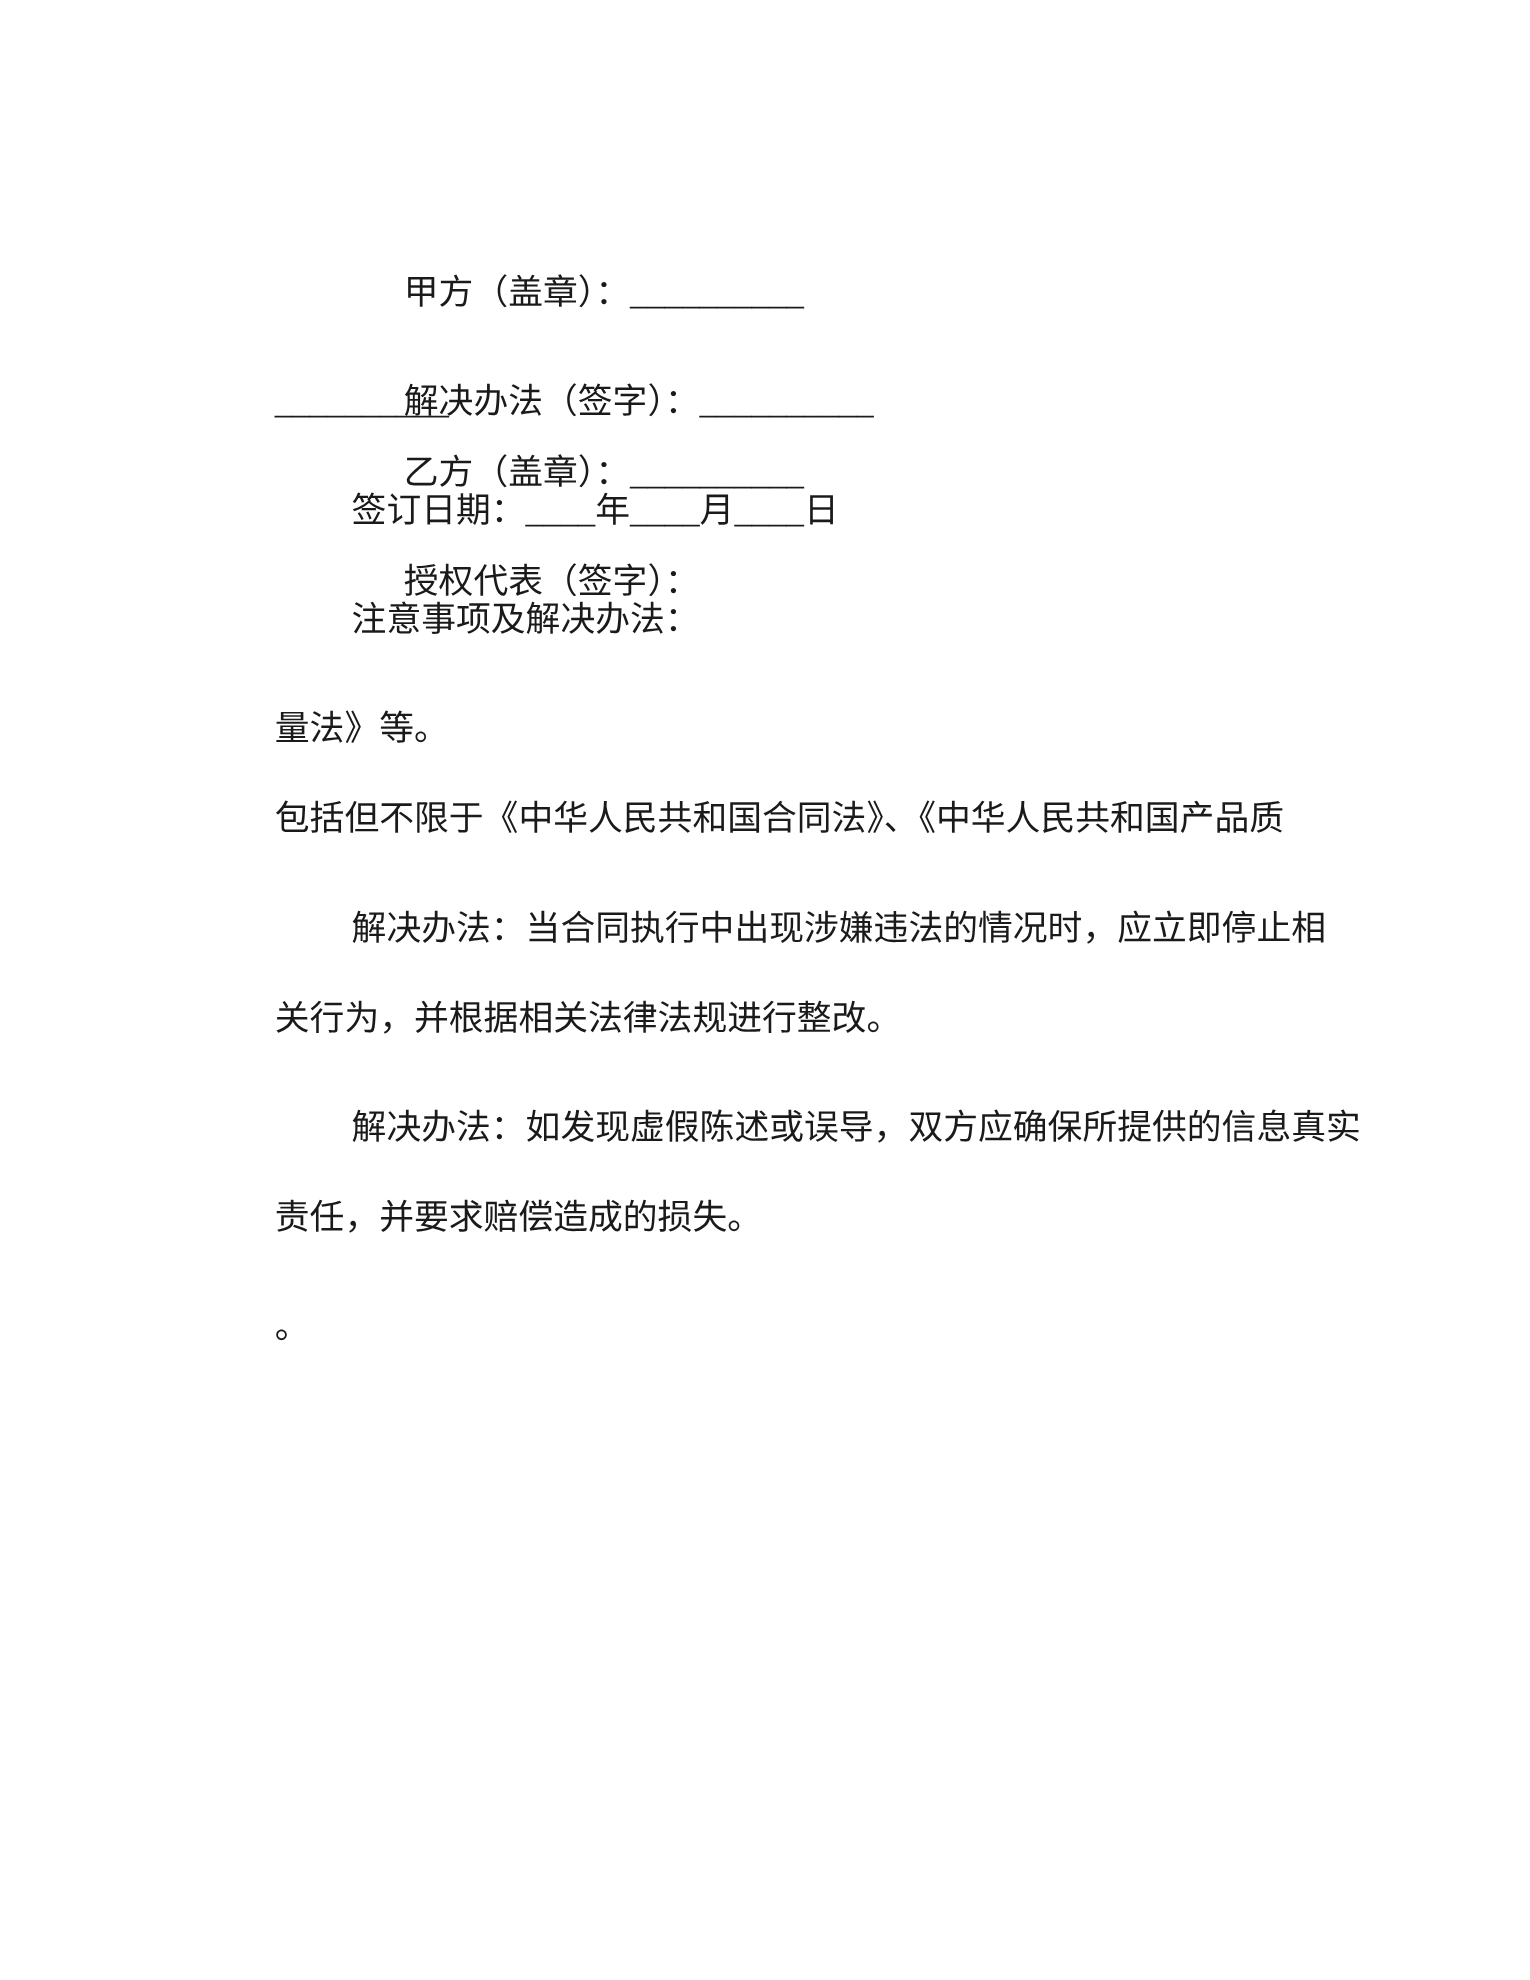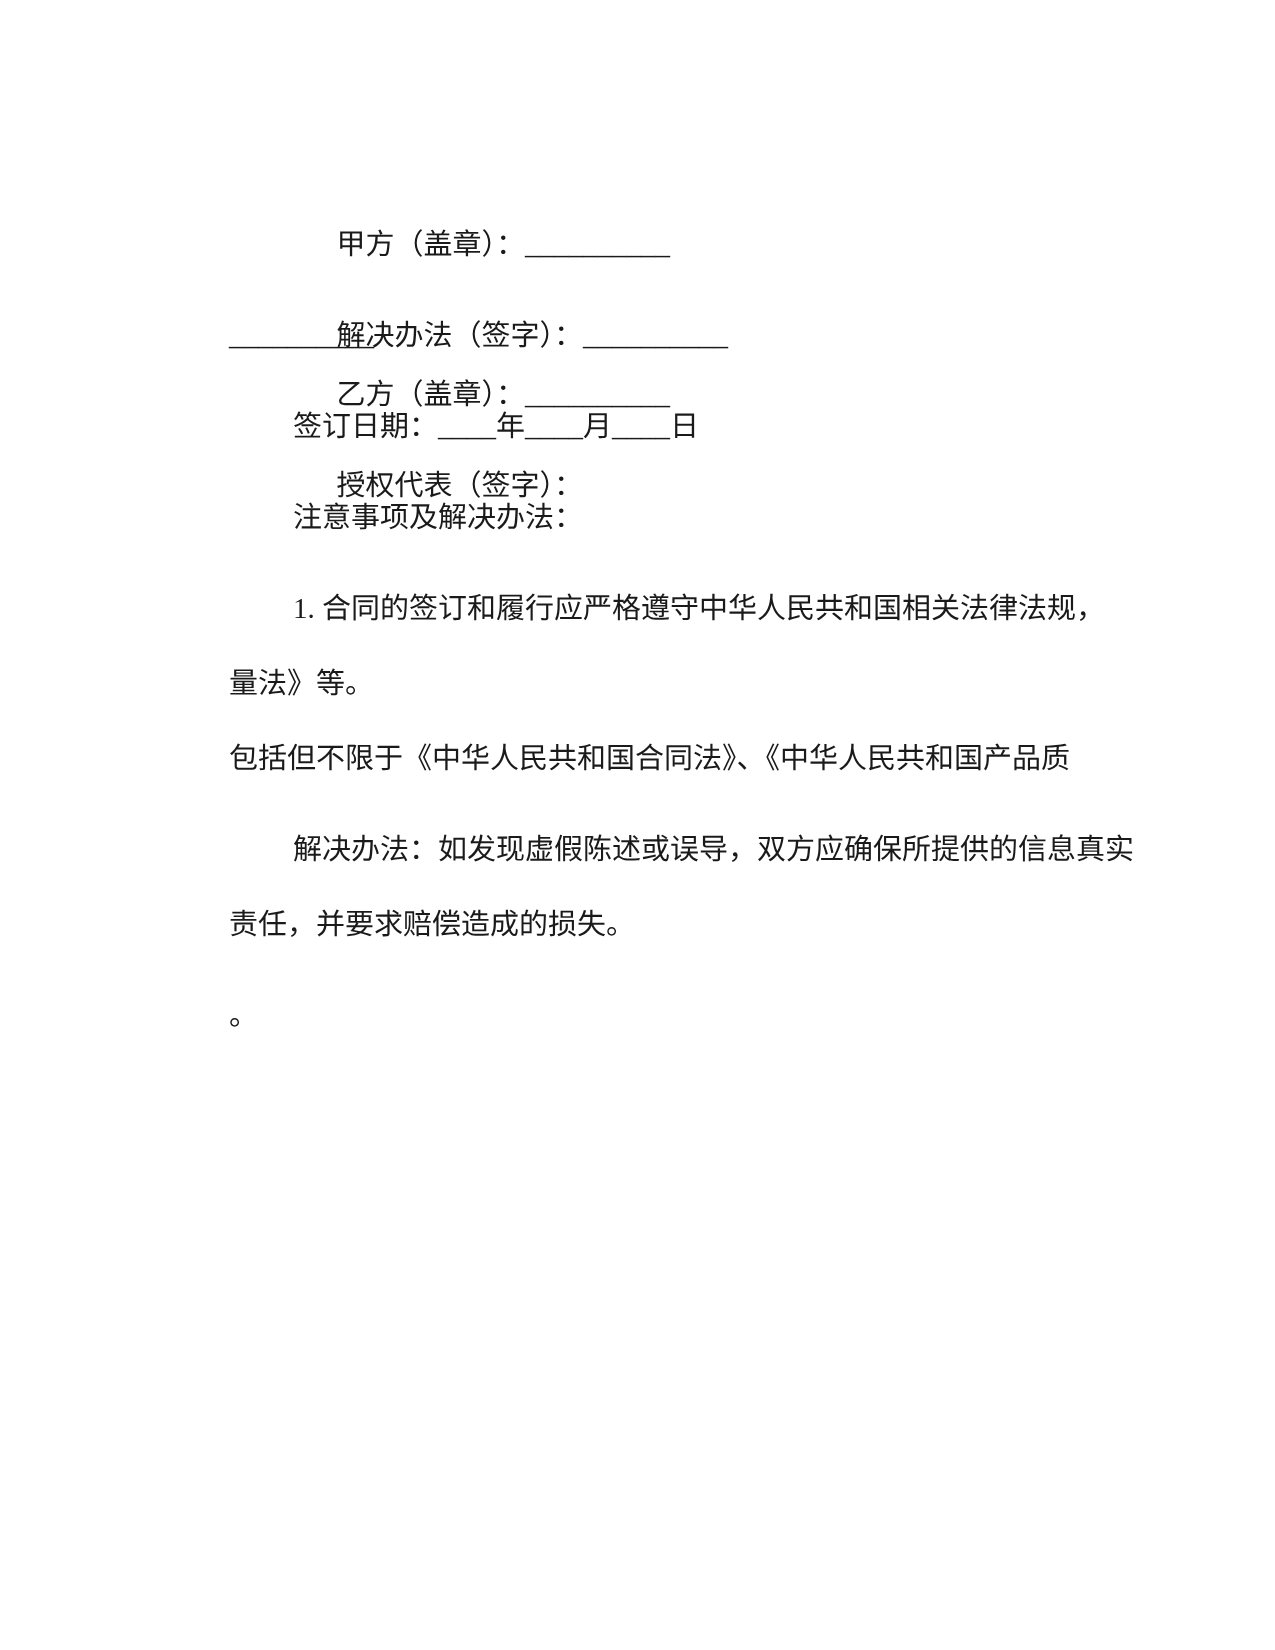--- a/index.html
+++ b/index.html
@@ -67,25 +67,28 @@
 
   <div class="para">
     <div class="line indent">签订日期：____年____月____日</div>
   </div>
 
   <div class="para">
     <div class="line indent">注意事项及解决办法：</div>
   </div>
 
   <div class="para">
-    <div class="line indent">1. 合同的签订和履行应严格遵守中华人民共和国相关法律法规，</div>
     <div class="line">量法》等。</div>
     <div class="line">包括但不限于《中华人民共和国合同法》、《中华人民共和国产品质</div>
   </div>
 
+  <div class="para">
+    <div class="line indent">解决办法：当合同执行中出现涉嫌违法的情况时，应立即停止相</div>
+    <div class="line">关行为，并根据相关法律法规进行整改。</div>
+  </div>
 
 
   <div class="para">
     <div class="line indent">解决办法：如发现虚假陈述或误导，双方应确保所提供的信息真实</div>
     <div class="line">责任，并要求赔偿造成的损失。</div>
   </div>
 
   <div class="para">
     <div class="line">。</div>
   </div>

